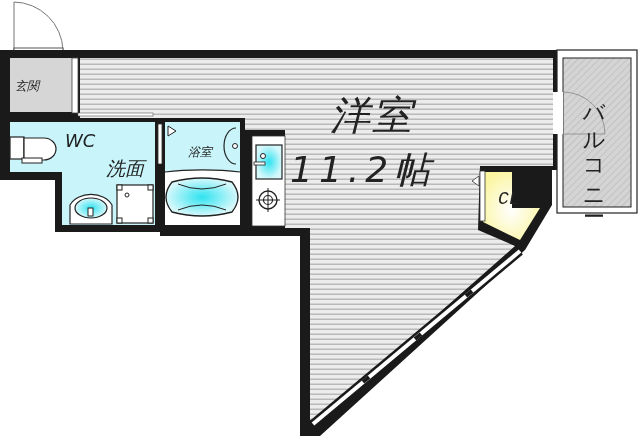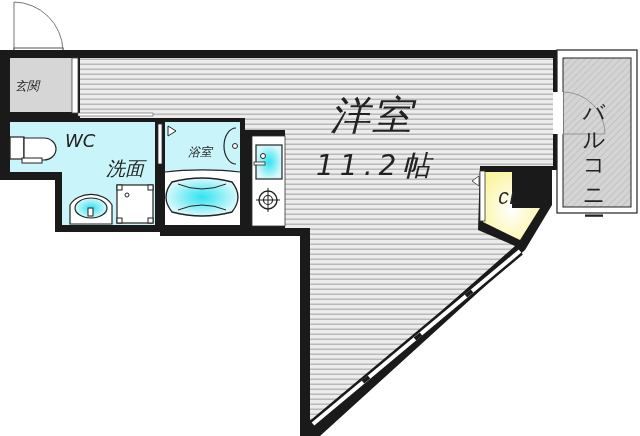--- a/index.html
+++ b/index.html
@@ -11,21 +11,21 @@
     font-style: italic;
     color: #222;
     white-space: nowrap;
     line-height: 1;
   }
   .lbl-genkan { left: 15px; top: 80px; font-size: 12px; }
   .lbl-wc { left: 65px; top: 132px; font-size: 18px; }
   .lbl-senmen { left: 106px; top: 143px; font-size: 19px; margin-top: 16px; }
   .lbl-yokushitsu { left: 188px; top: 146px; font-size: 12px; }
   .lbl-youshitsu { left: 330px; top: 95px; font-size: 40px; letter-spacing: 2px; }
-  .lbl-size { left: 316px; top: 152px; font-size: 28px; letter-spacing: 6px; text-align: center; }
+  .lbl-size { left: 290px; top: 152px; font-size: 36px; letter-spacing: 6px; text-align: center; }
   .lbl-cl { left: 498px; top: 190px; font-size: 18px; font-family: Liberation Mono, monospace; }
   .lbl-balcony {
     left: 583px; top: 88px; font-size: 22px; font-style: normal;
     writing-mode: vertical-rl; letter-spacing: 4px;
   }
 </style>
 </head>
 <body>
 
 <div style="position:absolute;left:0;top:0;width:640px;height:436px;">

